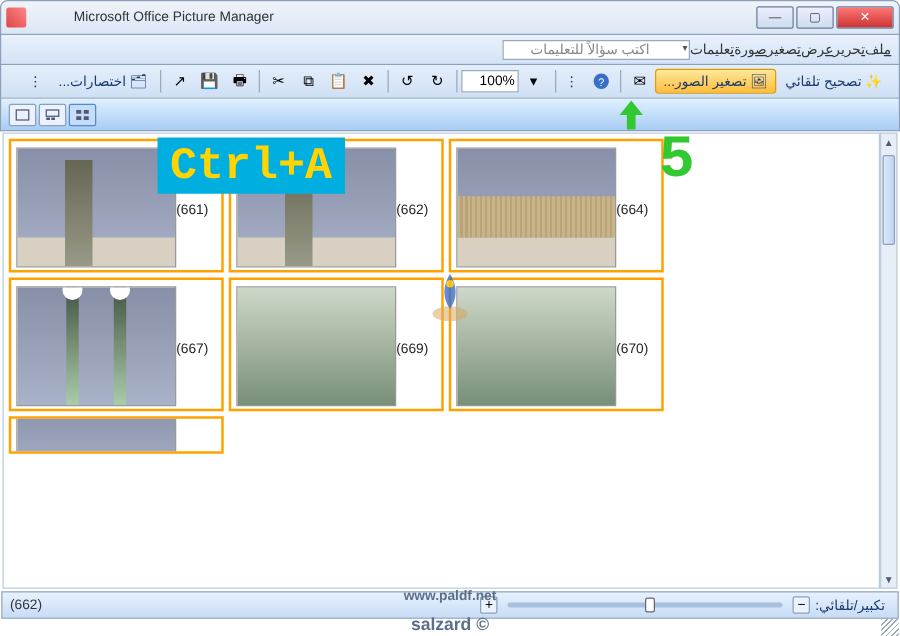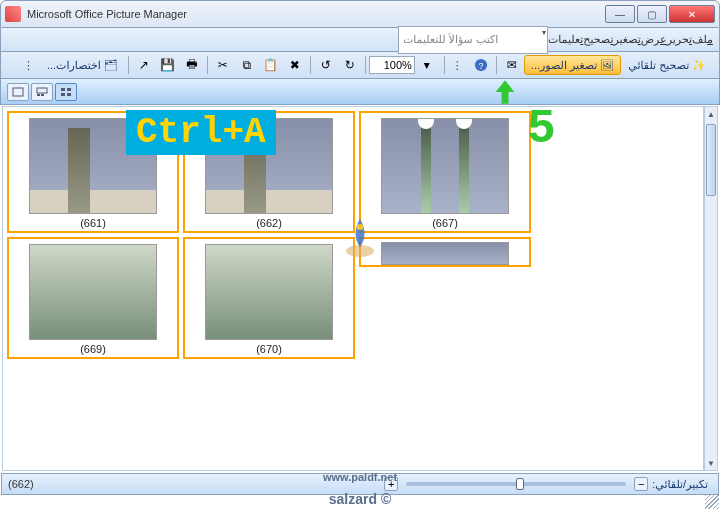--- a/index.html
+++ b/index.html
@@ -1,31 +1,31 @@
 <!DOCTYPE html>
 <html><head>
 <meta charset="utf-8">
 <style>
   * { box-sizing: border-box; margin: 0; padding: 0; }
   body { font-family: Tahoma, Segoe UI, sans-serif; font-size: 11px; background: #fff; width: 720px; height: 509px; overflow: hidden; position: relative; }
 
   
-  .titlebar { height: 28px; background: linear-gradient(#f0f4fa, #dbe6f5); border: 1px solid #8ba0bc; display: flex; align-items: center; padding: 0 4px; border-radius: 6px 6px 0 0; }
+  .titlebar { height: 28px; background: linear-gradient(#f0f4fa, #dbe6f5); border: 1px solid #8ba0bc; display: flex; align-items: center; padding: 0 4px; border-radius: 6px 6px 0 0; gap: 32px; }
   .title-icon { width: 16px; height: 16px; background: linear-gradient(45deg,#d44,#f88); border-radius:2px; margin-right: 6px; display:inline-block;}
   .title-text { flex: 1; color: #333; }
   .winbtns { display:flex; gap:0; }
   .winbtn { width: 30px; height: 18px; border: 1px solid #6a7d99; border-radius: 2px; margin-left: 2px; display:flex; align-items:center; justify-content:center; font-size:10px; color:#444;}
   .winbtn.min{background:linear-gradient(#eef,#cde);} 
   .winbtn.max{background:linear-gradient(#eef,#cde);} 
   .winbtn.close{background:linear-gradient(#f77,#c33); width:46px; color:#fff;}
 
   
   .menubar { height: 24px; background: linear-gradient(#e9f1fc, #d3e3f7); border: 1px solid #8ba0bc; border-top: none; display:flex; align-items:center; padding: 0 6px; direction: rtl; }
   .help-box { direction: ltr; margin-left: auto; position: relative; }
-  .help-input { width: 150px; height: 28px; font-size:11px; border:1px solid #9ab; padding:0 14px 0 4px; color:#888; }
+  .help-input { width: 150px; height: 16px; font-size:11px; border:1px solid #9ab; padding:0 14px 0 4px; color:#888;text-align:center; }
   .help-arrow { position:absolute; right:2px; top:2px; font-size:8px; color:#555;}
   .menu-item { padding: 0 0; color:#333; cursor:default; }
   .menu-item:first-letter { text-decoration: underline; }
 
   .toolbar { height: 27px; background: linear-gradient(#e4eefb, #cfe0f5); border:1px solid #8ba0bc; border-top:none; display:flex; align-items:center; padding:0 4px; direction: rtl; }
   .toolbar .grp { display:flex; align-items:center; padding:0 2px;}
   .tbtn { width:22px; height:20px; border:1px solid transparent; border-radius:2px; display:flex; align-items:center; justify-content:center; margin:0 1px; font-size:12px; cursor:pointer;}
   .tbtn svg { width:14px; height:14px; }
   .sep { width:1px; height:18px; background:#9ab; margin:0 3px;}
   .zoom-input { width: 46px; height:18px; font-size:11px; border:1px solid #9ab; padding:0 2px; text-align:right;}
@@ -34,21 +34,21 @@
   .dots-btn { color:#1a3a6e; font-size:11px; padding:0 4px;}
 
   .toolbar2 { height: 26px; background: linear-gradient(#dff0fe,#a9cdf5); border:1px solid #8ba0bc; border-top:none; display:flex; align-items:center; padding:0 6px; direction:ltr; }
   .view-btns { display:flex; gap:2px; }
   .view-btn { width:22px; height:18px; border:1px solid #8ba0bc; background:#eaf3fd; border-radius:2px; display:flex; align-items:center; justify-content:center;}
   .view-btn.active{ background:#c5def8; border-color:#5a87c8;}
 
   
   .content { position:absolute; top:106px; left:2px; right:16px; bottom:38px; overflow:hidden; background:#fff; border:1px solid #bcd; }
   .grid { display:flex; flex-wrap:wrap; padding:2px 2px;}
-  .cell { width: 172px; margin: 2px; border:2px solid #ffa200; background:#fff; display:flex; flex-direction:column; align-items:center; padding:5px 4px 2px;}
+  .cell { width: 172px; margin: 2px; border:2px solid #ffa200; background:#fff; display:flex; flex-direction:row; align-items:center; padding:5px 4px 2px;}
   .thumb { width:128px; height:96px; background:#bcc5d4; border:1px solid #999; position:relative; overflow:hidden;}
   .thumb.sky{ background:linear-gradient(#888fa8,#a8b2c8);} 
   .thumb.interior{ background:linear-gradient(#cfd8c8,#788f78);} 
   .thumb .tower{position:absolute; bottom:0; left:30%; width:18%; height:90%; background:linear-gradient(#665,#998);}
   .thumb .ground{position:absolute; bottom:0; left:0; right:0; height:25%; background:#d8d0c0;}
   .thumb .wall{position:absolute; bottom:25%; left:0; right:0; height:35%; background:repeating-linear-gradient(90deg,#c9b48a,#c9b48a 2px,#b8a478 2px,#b8a478 4px);}
   .thumb .minaret{position:absolute; bottom:0; left:50%; transform:translateX(-50%); width:10px; height:100%; background:linear-gradient(#454,#aca);} 
   .thumb .minaret:before{content:""; position:absolute; top:-6px; left:-3px; width:16px; height:16px; background:#fff; border-radius:50%;}
   .caption { margin-top:3px; font-size:11px; color:#222;}
 
@@ -92,21 +92,21 @@
     <div class="winbtn max">▢</div>
     <div class="winbtn close">✕</div>
   </div>
 </div>
 
 <div class="menubar">
   <span class="menu-item">ملف</span>
   <span class="menu-item">تحرير</span>
   <span class="menu-item">عرض</span>
   <span class="menu-item">تصغير</span>
-  <span class="menu-item">تصحيح</span>
+  <span class="menu-item">صورة</span>
   <span class="menu-item">تعليمات</span>
   <div class="help-box">
     <input class="help-input" value="اكتب سؤالاً للتعليمات" style="">
     <span class="help-arrow">▾</span>
   </div>
 </div>
 
 <div class="toolbar">
   <div class="grp">
     <div class="label-btn">
@@ -188,20 +188,27 @@
       </div>
       <div class="cell">
         <div class="thumb sky">
           <div class="ground"></div>
           <div class="tower"></div>
         </div>
         <div class="caption">(662)</div>
       </div>
       <div class="cell">
         <div class="thumb sky">
+          <div class="ground"></div>
+          <div class="wall"></div>
+        </div>
+        <div class="caption">(664)</div>
+      </div>
+      <div class="cell">
+        <div class="thumb sky">
           <div class="minaret" style="left:35%"></div>
           <div class="minaret" style="left:65%"></div>
         </div>
         <div class="caption">(667)</div>
       </div>
       <div class="cell">
         <div class="thumb interior"></div>
         <div class="caption">(669)</div>
       </div>
       <div class="cell">

